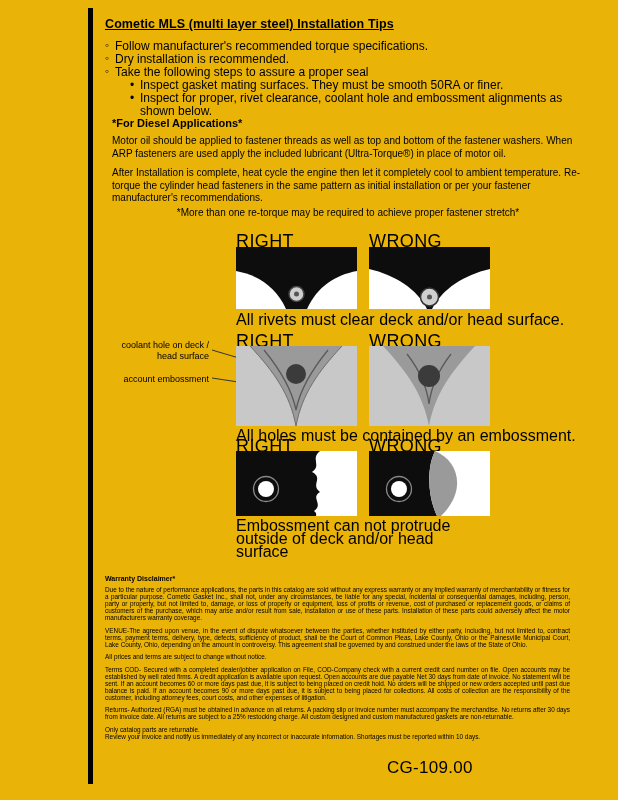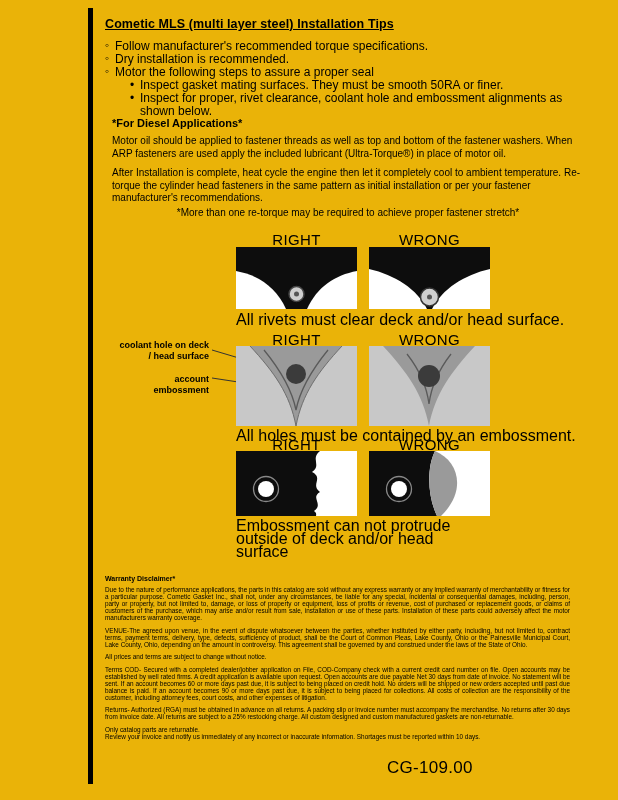--- a/index.html
+++ b/index.html
@@ -11,50 +11,50 @@
   .tips{position:absolute;left:105px;top:40px;width:490px;font-size:12px;line-height:13px;}
   .tips ul{margin:0;padding:0;list-style:none;}
   .tips li{position:relative;padding-left:10px;}
   .tips > ul > li::before{content:"◦";position:absolute;left:0;top:-1px;}
   .tips ul.sub{margin-left:15px;}
   .tips ul.sub > li::before{content:"•";position:absolute;left:0;top:0;}
   .diesel-heading{position:absolute;left:112px;top:117px;font-size:11px;font-weight:700;}
   .para{position:absolute;left:112px;width:472px;font-size:10px;line-height:12.5px;}
   .p1{top:135px}.p2{top:167px}
   .note{position:absolute;left:112px;top:207px;width:472px;font-size:10px;text-align:center;}
-  .dg-head{position:absolute;width:121px;text-align:center;font-size:15px;letter-spacing:.4px;}
+  .dg-head{position:absolute;width:121px;text-align:left;font-size:18px;letter-spacing:.4px;}
   .c-right{left:236px}.c-wrong{left:369px}
   .r1{top:231px}.r2{top:331px}.r3{top:436px}
   .dg-img{position:absolute;width:121px;}
   .dg-img svg{display:block;}
   .i1{top:247px;height:62px}.i2{top:346px;height:80px}.i3{top:451px;height:65px}
   .caption{position:absolute;left:236px;font-size:16px;line-height:13px;}
   .cap1{top:313px}.cap2{top:429px}.cap3{top:519px;width:252px;}
-  .lab{position:absolute;left:117px;width:92px;font-size:9px;line-height:10.5px;text-align:right;font-weight:bold;}
+  .lab{position:absolute;left:117px;width:92px;font-size:9px;line-height:10.5px;text-align:right;}
   .lab1{top:340px}.lab2{top:374px}
   .leads{position:absolute;left:210px;top:344px;width:92px;height:50px;}
   .warranty{position:absolute;left:105px;top:575px;width:465px;}
   .warranty h2{font-size:7px;font-weight:700;margin:0 0 4px 0;}
   .warranty p{font-size:6.4px;line-height:7px;margin:0 0 5.5px 0;text-align:justify;}
   .footer{position:absolute;left:387px;top:758px;font-size:17px;letter-spacing:.3px;}
 </style>
 </head>
 <body>
 
 <div class="page">
 
   <div class="left-rule"></div>
 
   <div class="title">Cometic MLS (multi layer steel) Installation Tips</div>
 
   <div class="tips">
     <ul>
       <li><span>Follow manufacturer's recommended torque specifications.</span></li>
       <li><span>Dry installation is recommended.</span></li>
-      <li><span>Motor the following steps to assure a proper seal</span>
+      <li><span>Take the following steps to assure a proper seal</span>
         <ul class="sub">
           <li><span>Inspect gasket mating surfaces.  They must be smooth 50RA or finer.</span></li>
           <li><span>Inspect for proper, rivet clearance, coolant hole and embossment alignments as shown below.</span></li>
         </ul>
       </li>
     </ul>
   </div>
 
   <div class="diesel-heading">*For Diesel Applications*</div>
   <div class="para p1">Motor oil should be applied to fastener threads as well as top and bottom of the fastener washers. When ARP fasteners are used apply the included lubricant (Ultra-Torque®) in place of motor oil.</div>

